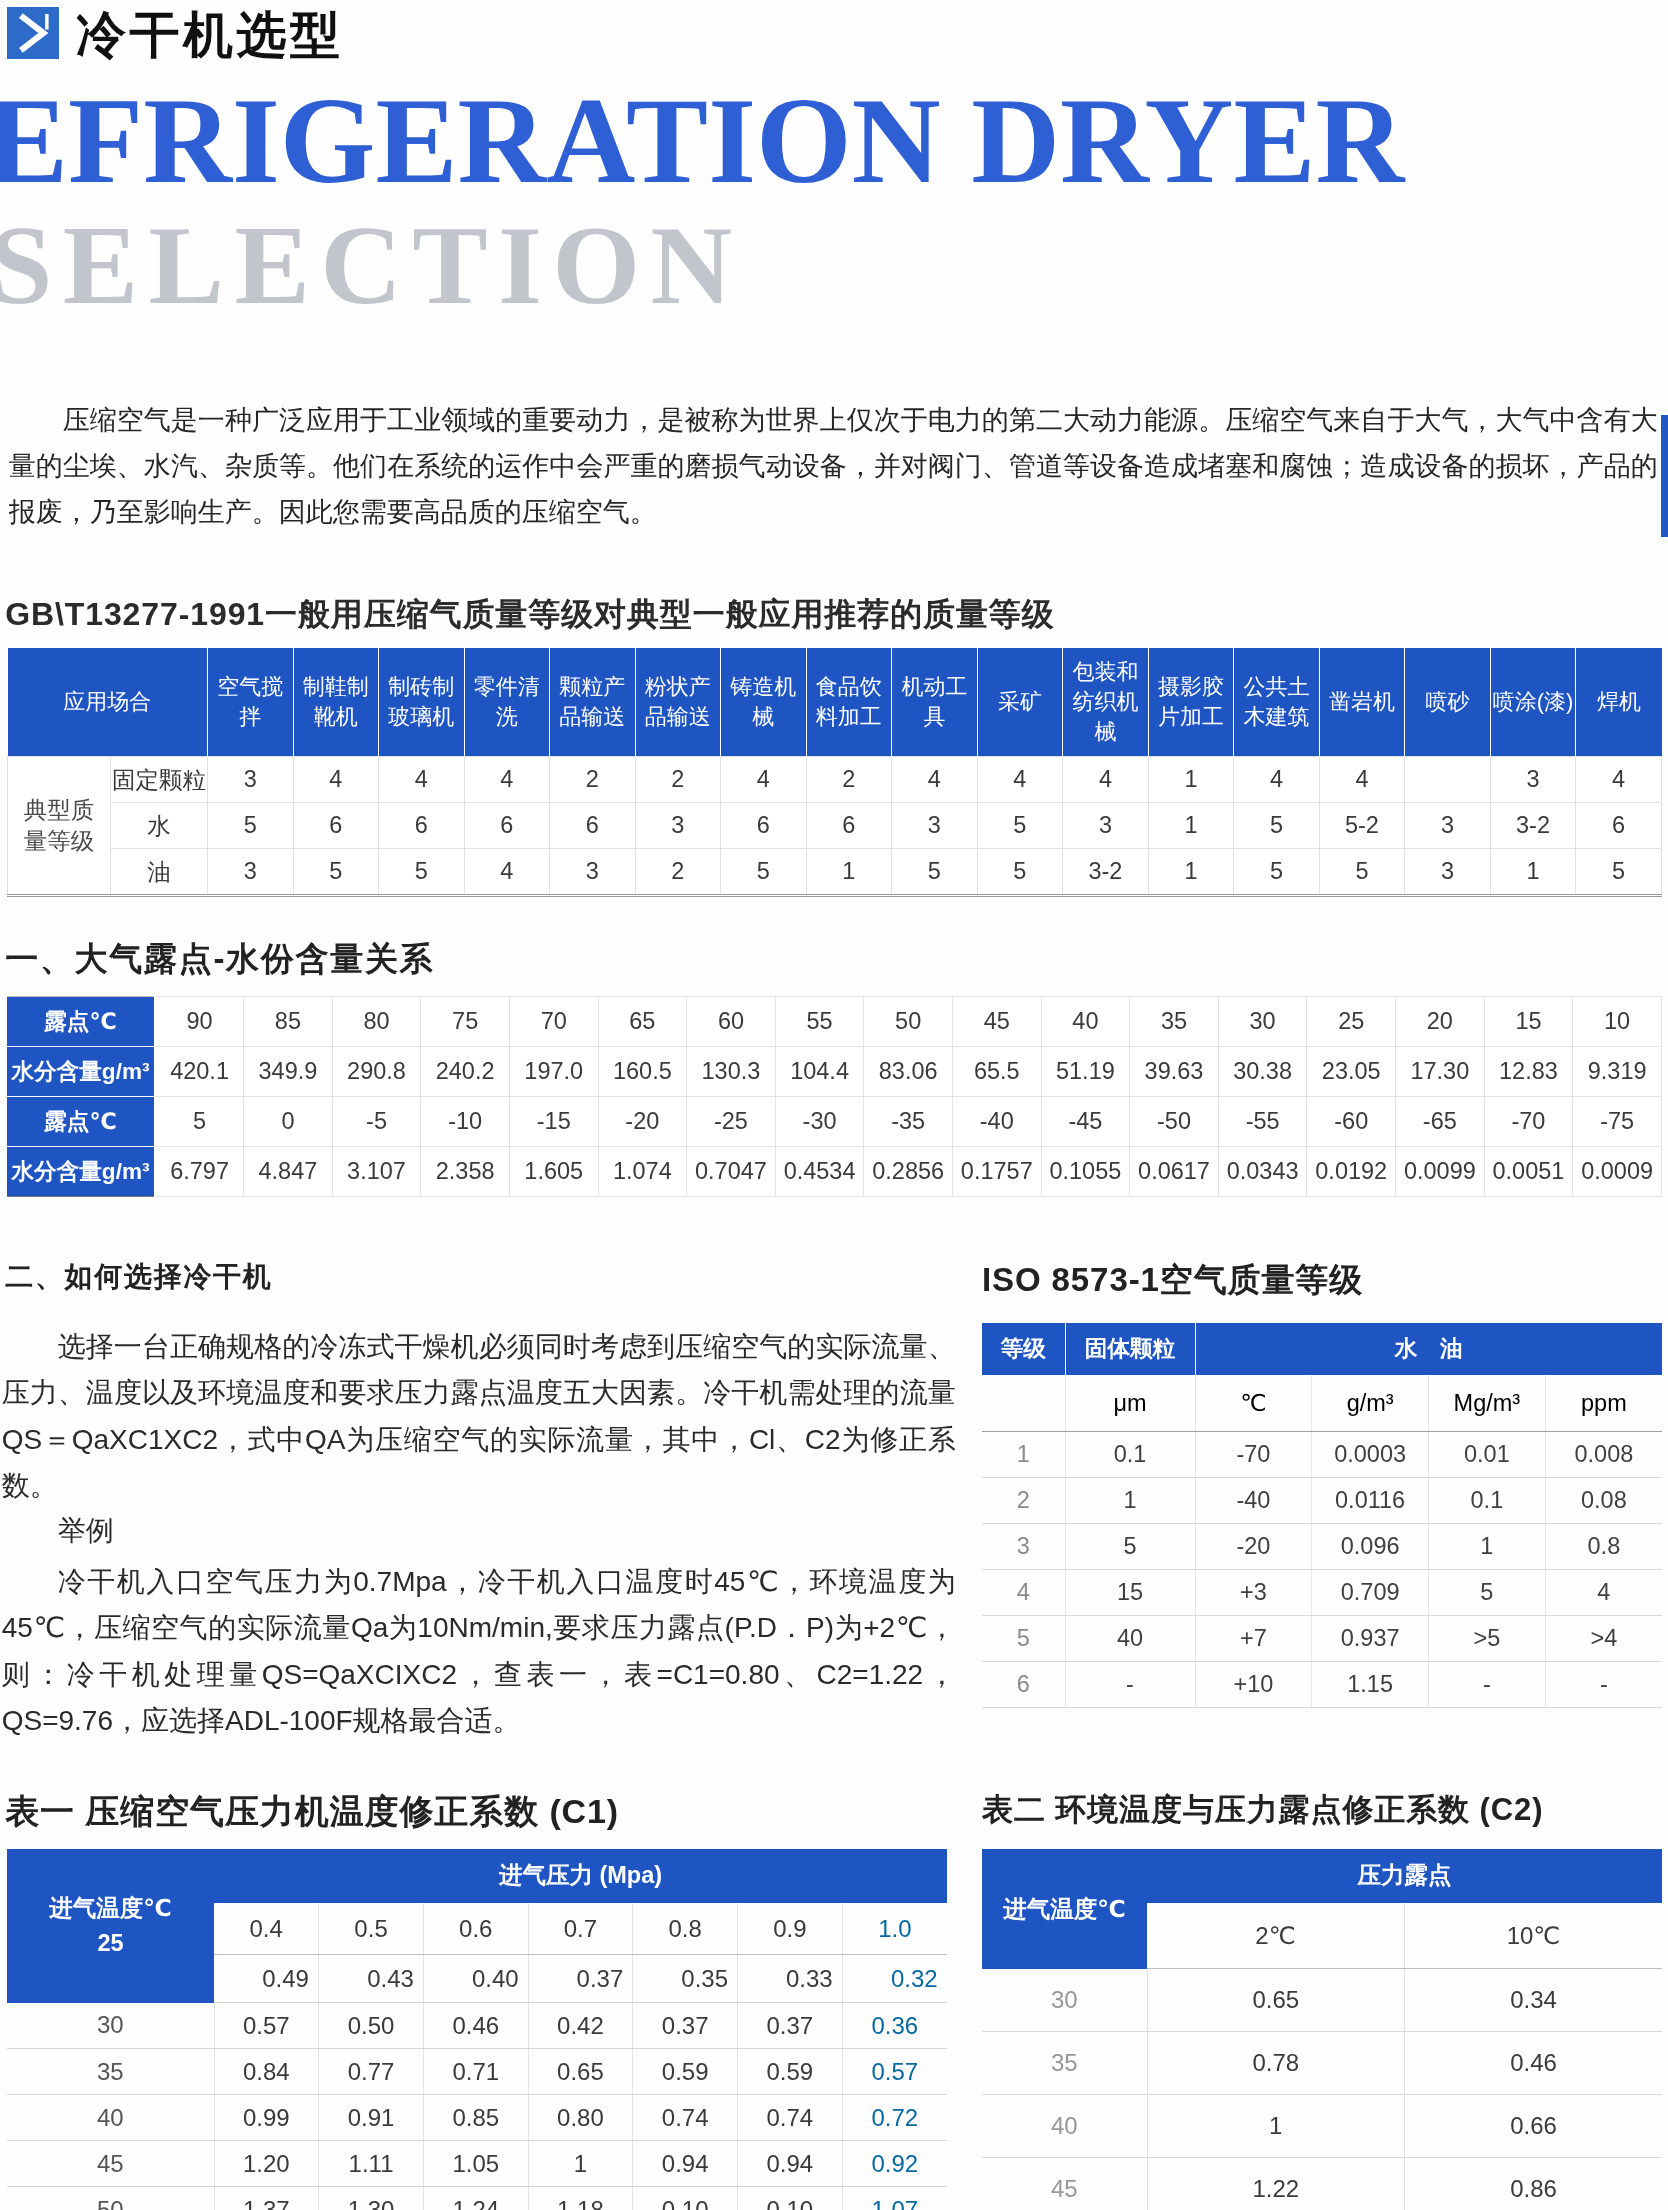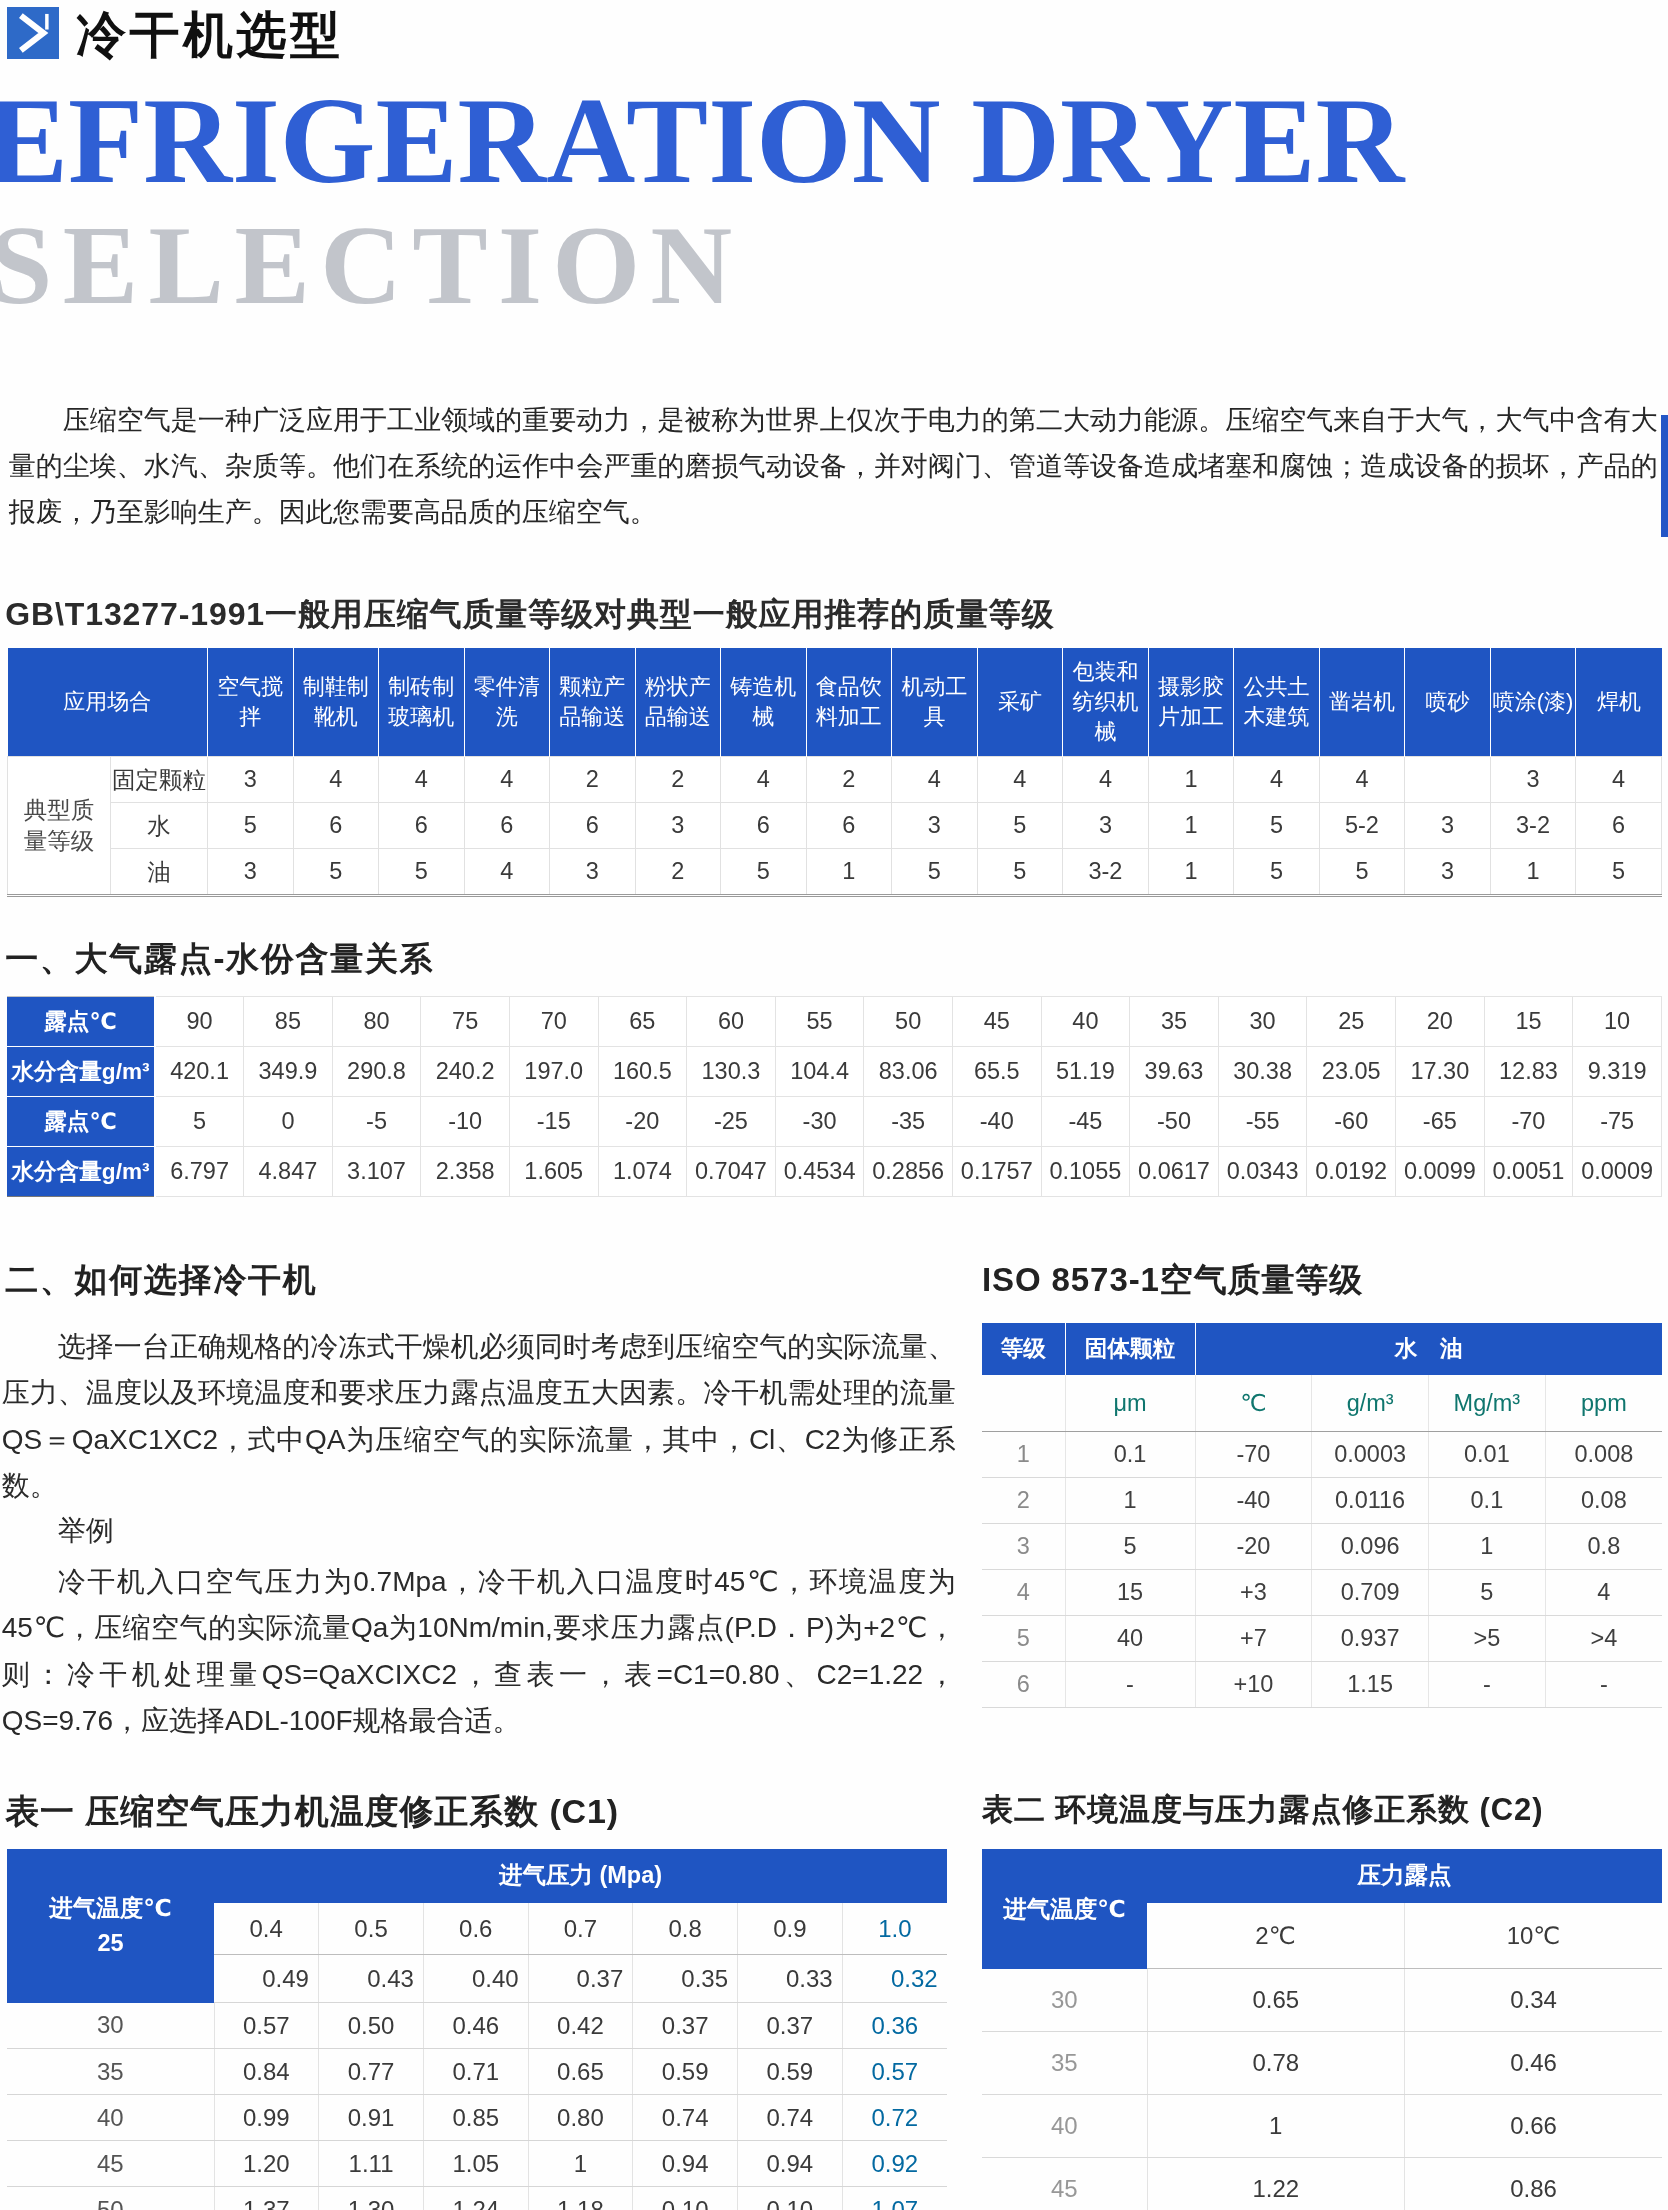--- a/index.html
+++ b/index.html
@@ -16,21 +16,21 @@
     font-size:123px;font-weight:bold;color:#2f5fd4;line-height:1.1;white-space:nowrap;}
   .title-en2{position:absolute;top:203px;left:-10.4px;font-family:"Liberation Serif","DejaVu Serif",serif;
     font-size:113px;font-weight:bold;color:#c2c5cb;letter-spacing:10.4px;line-height:1.1;white-space:nowrap;}
   .side-bar{position:absolute;right:0;top:415px;width:7.8px;height:122px;background:#2456c6;}
   
   .intro{position:absolute;top:398px;left:8.7px;width:1649px;font-size:27px;line-height:1.70;
     color:#262626;text-indent:2em;text-align:justify;}
   
   .h-gb{position:absolute;top:593px;left:5.2px;font-size:32px;font-weight:600;color:#2b2b2b;letter-spacing:0.9px;}
   .h-sec1{position:absolute;top:937px;left:5.2px;font-size:33px;font-weight:600;color:#222;letter-spacing:1.7px;text-align:center;}
-  .h-sec2{position:absolute;top:1258px;left:5.2px;font-size:33px;font-weight:600;color:#222;letter-spacing:1.7px;}
+  .h-sec2{position:absolute;top:1258px;left:5.2px;font-size:28px;font-weight:600;color:#222;letter-spacing:1.7px;}
   .h-iso{position:absolute;top:1258px;left:982px;font-size:33px;font-weight:600;color:#222;letter-spacing:0.9px;}
   .h-c1{position:absolute;top:1789px;left:5.2px;font-size:34px;font-weight:600;color:#222;letter-spacing:0.9px;}
   .h-c2{position:absolute;top:1789px;left:982px;font-size:31px;font-weight:600;color:#222;letter-spacing:0.9px;}
   
   table{border-collapse:collapse;table-layout:fixed;}
   td,th{vertical-align:middle;text-align:center;font-weight:normal;overflow:hidden;}
   .bh{background:#1f55c2;color:#fff;font-size:22px;line-height:1.35;padding:3.5px 1.7px;
       border-right:0.9px solid rgba(255,255,255,.5);}
   .bh:last-child{border-right:none;text-align:center;}
   
@@ -41,21 +41,21 @@
   #gb .rowlab{color:#3a3a3a;}
   
   #dew{position:absolute;top:996px;left:7px;width:1655px;border-top:1.7px solid #c3c3c3;border-bottom:1.7px solid #777;}
   #dew th{background:#1f55c2;color:#fff;font-size:22.6px;font-weight:bold;height:47px;
       border-bottom:1.7px solid #fff;border-right:2.6px solid #fff;text-align:center;}
   #dew tr:last-child th{border-bottom:none;}
   #dew td{height:47px;font-size:23.5px;color:#3a3a3a;border:0.9px solid #e3e3e3;background:#fff;}
   
   #iso{position:absolute;top:1323px;left:982px;width:680px;border-bottom:1.7px solid #777;}
   #iso tr.hd th{height:45px;font-size:22.6px;font-weight:bold;}
-  #iso tr.sub td{height:54px;font-size:23.5px;color:#0f766e;border-bottom:0.9px solid #9f9f9f;border-right:0.9px solid #e6e6e6;}
+  #iso tr.sub td{height:54px;font-size:23.5px;color:#000000;border-bottom:0.9px solid #9f9f9f;border-right:0.9px solid #e6e6e6;}
   #iso tr.dat td{height:43px;font-size:23.5px;color:#3f3f3f;border-bottom:0.9px solid #d9d9d9;border-right:0.9px solid #e6e6e6;}
   #iso tr td:last-child{border-right:none;}
   #iso tr.dat td.gr{color:#8a8a8a;}
   
   #c1{position:absolute;top:1849px;left:7px;width:940px;border-bottom:1.7px solid #5d5d5d;}
   #c1 .bluelab{background:#1f55c2;color:#fff;font-size:23.5px;font-weight:bold;line-height:1.5;}
   #c1 tr.hd th{height:47px;font-size:23.5px;font-weight:bold;}
   #c1 tr.press td{height:49px;font-size:24px;color:#3a3a3a;border-bottom:0.9px solid #bdbdbd;border-right:0.9px solid #e3e3e3;}
   #c1 tr.first td{height:45px;font-size:24px;color:#3a3a3a;border-bottom:0.9px solid #d6d6d6;border-right:0.9px solid #e3e3e3;padding-left:40px;}
   #c1 tr.dat td{height:43px;font-size:24px;color:#3a3a3a;border-bottom:0.9px solid #d6d6d6;border-right:0.9px solid #e3e3e3;}

